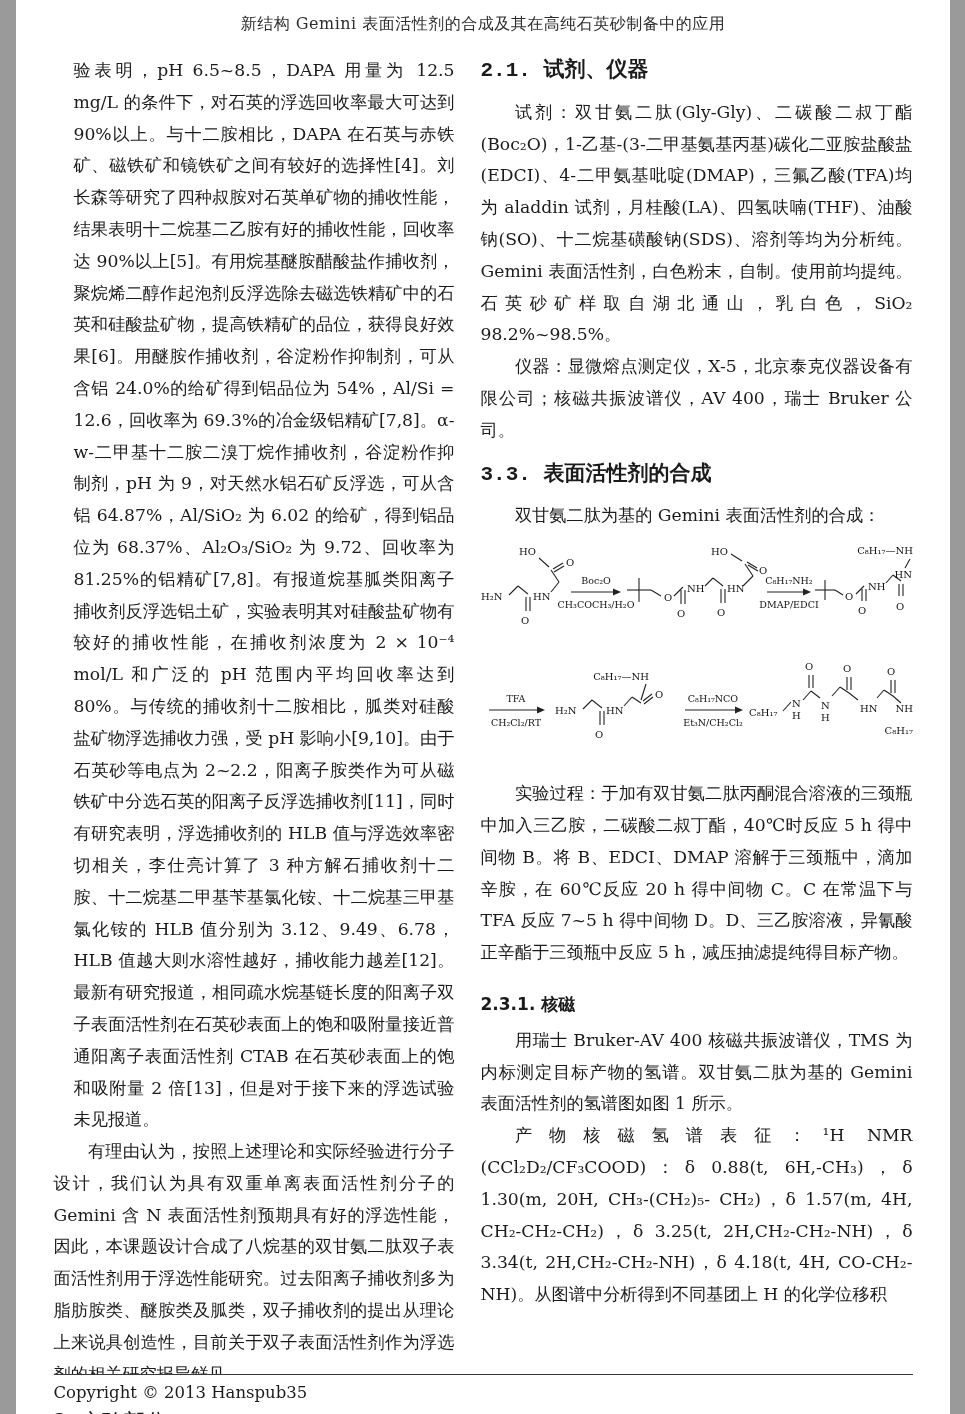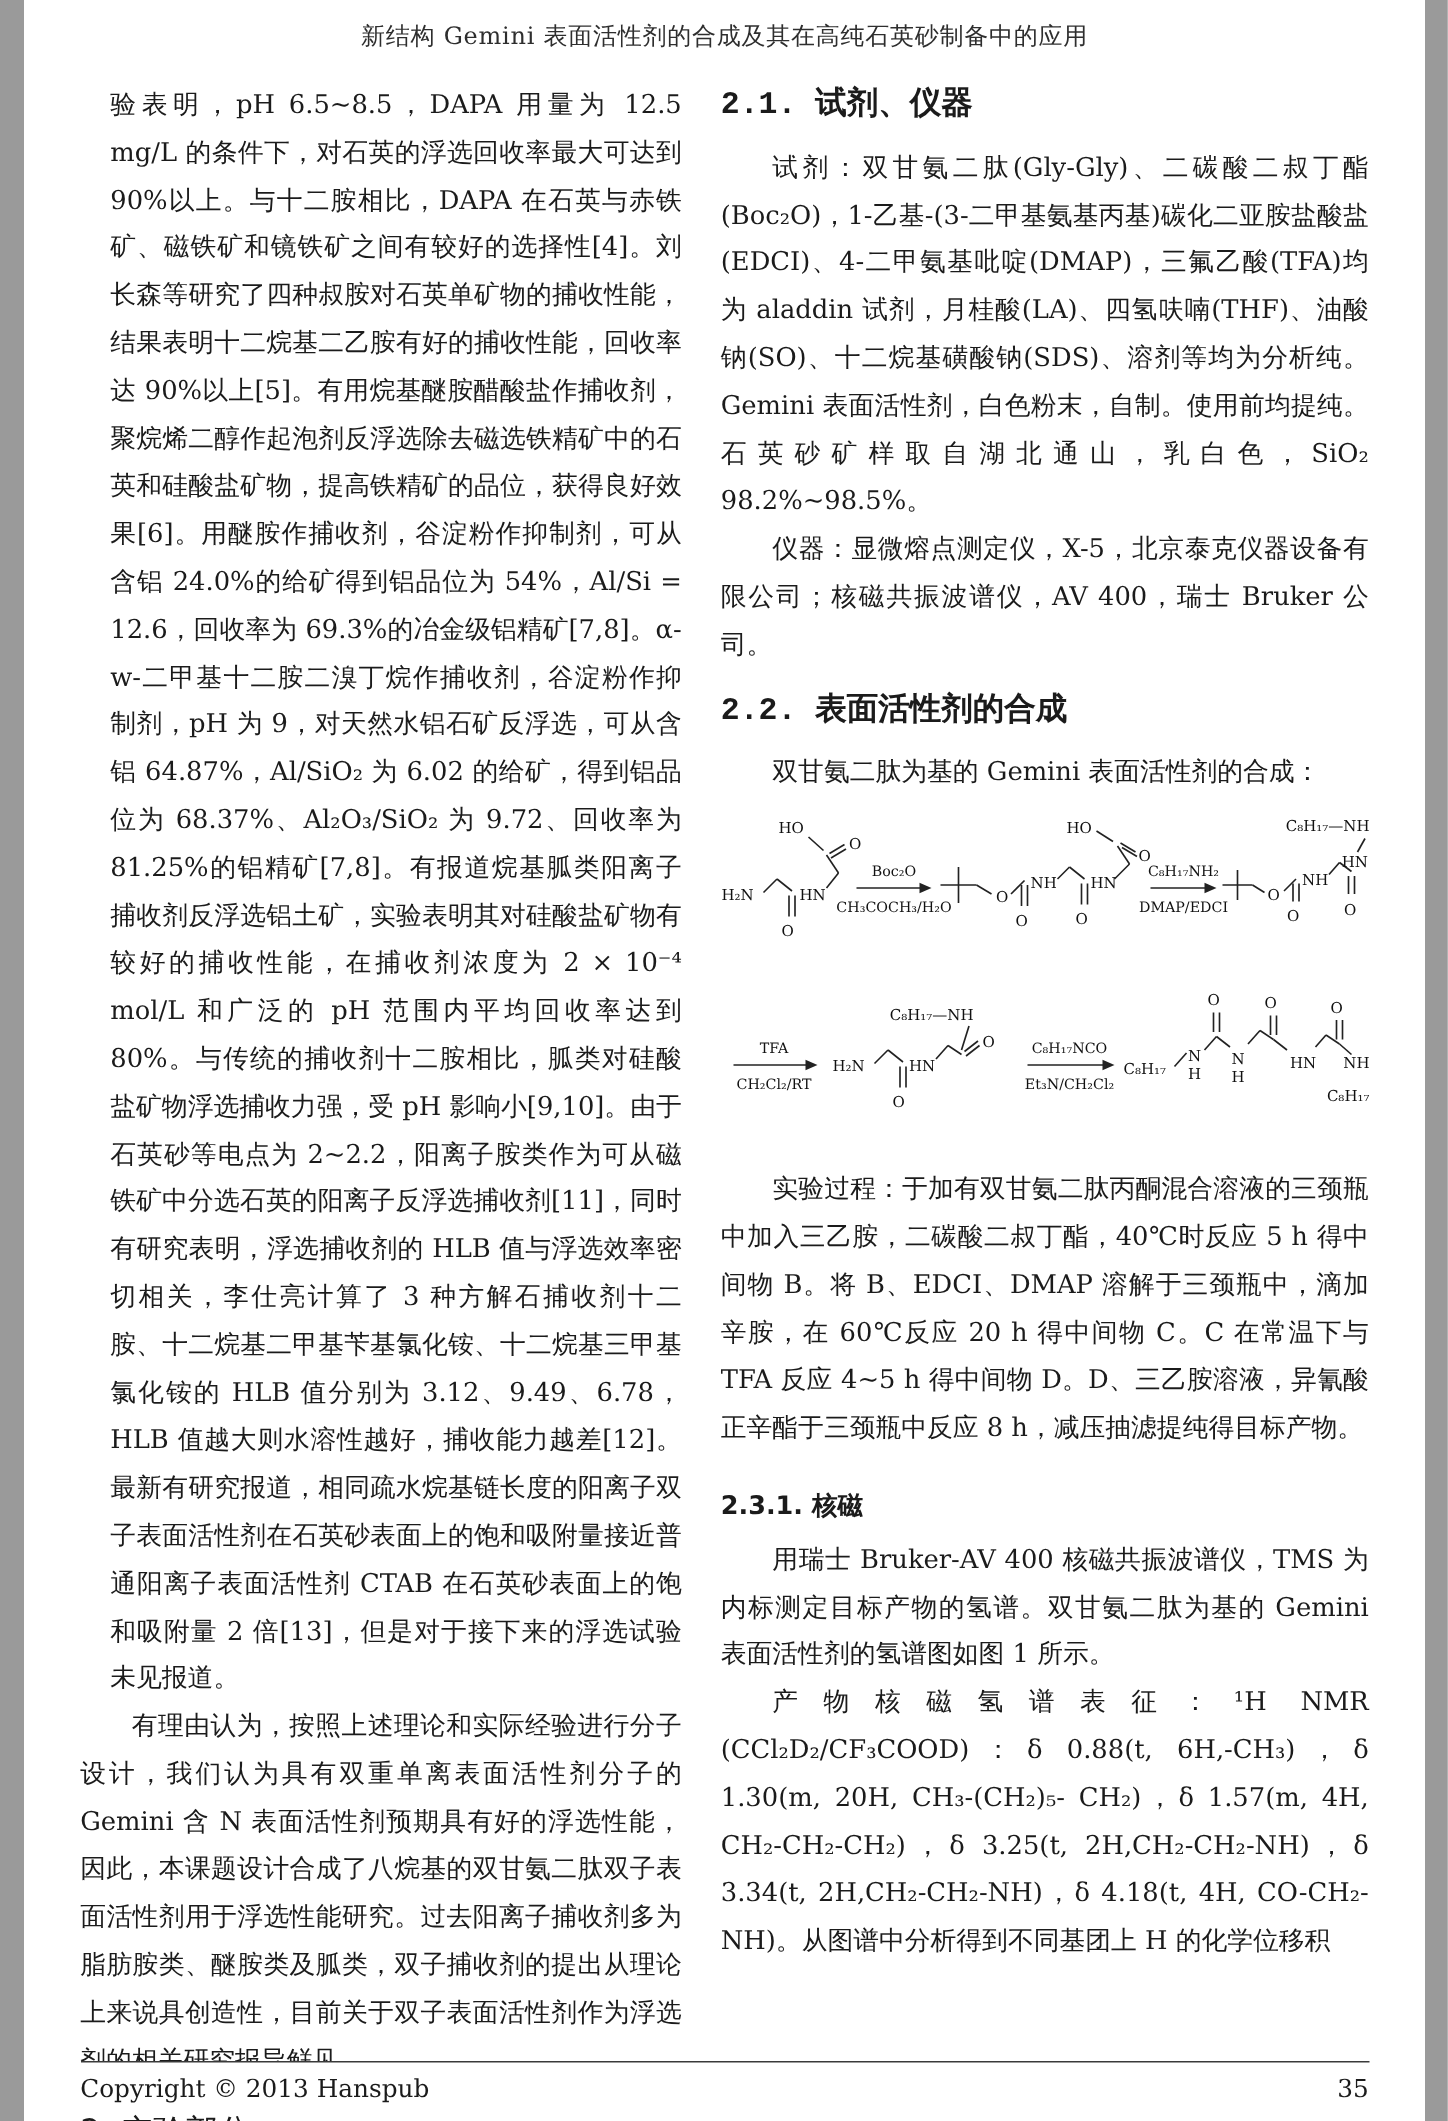--- a/index.html
+++ b/index.html
@@ -35,21 +35,21 @@
   .scheme { margin: 8px 0 6px 0; }
   .scheme svg { display: block; }
   .scheme text {
     font-family: "DejaVu Serif", "Liberation Serif", serif;
     font-size: 10px; fill: #111; stroke: none;
   }
   .scheme text.rg { font-size: 9.5px; }
   .footer {
     position: absolute; left: 38px; right: 37px; bottom: 6px;
     background: #fff; border-top: 1.2px solid #3a3a3a;
-    display: flex; justify-content: space-between; align-items: baseline;
+    display: flex; align-items: baseline;
     font-size: 16.5px; padding: 8px 0 6px 0;
   }
 </style>
 </head>
 <body>
 
 <div class="page">
 
   <div class="header-title">新结构 Gemini 表面活性剂的合成及其在高纯石英砂制备中的应用</div>
 
@@ -59,21 +59,21 @@
       <p class="no-indent">验表明，pH 6.5~8.5，DAPA 用量为 12.5 mg/L 的条件下，对石英的浮选回收率最大可达到 90%以上。与十二胺相比，DAPA 在石英与赤铁矿、磁铁矿和镜铁矿之间有较好的选择性[4]。刘长森等研究了四种叔胺对石英单矿物的捕收性能，结果表明十二烷基二乙胺有好的捕收性能，回收率达 90%以上[5]。有用烷基醚胺醋酸盐作捕收剂，聚烷烯二醇作起泡剂反浮选除去磁选铁精矿中的石英和硅酸盐矿物，提高铁精矿的品位，获得良好效果[6]。用醚胺作捕收剂，谷淀粉作抑制剂，可从含铝 24.0%的给矿得到铝品位为 54%，Al/Si = 12.6，回收率为 69.3%的冶金级铝精矿[7,8]。α-w-二甲基十二胺二溴丁烷作捕收剂，谷淀粉作抑制剂，pH 为 9，对天然水铝石矿反浮选，可从含铝 64.87%，Al/SiO₂ 为 6.02 的给矿，得到铝品位为 68.37%、Al₂O₃/SiO₂ 为 9.72、回收率为 81.25%的铝精矿[7,8]。有报道烷基胍类阳离子捕收剂反浮选铝土矿，实验表明其对硅酸盐矿物有较好的捕收性能，在捕收剂浓度为 2 × 10⁻⁴ mol/L 和广泛的 pH 范围内平均回收率达到 80%。与传统的捕收剂十二胺相比，胍类对硅酸盐矿物浮选捕收力强，受 pH 影响小[9,10]。由于石英砂等电点为 2~2.2，阳离子胺类作为可从磁铁矿中分选石英的阳离子反浮选捕收剂[11]，同时有研究表明，浮选捕收剂的 HLB 值与浮选效率密切相关，李仕亮计算了 3 种方解石捕收剂十二胺、十二烷基二甲基苄基氯化铵、十二烷基三甲基氯化铵的 HLB 值分别为 3.12、9.49、6.78，HLB 值越大则水溶性越好，捕收能力越差[12]。最新有研究报道，相同疏水烷基链长度的阳离子双子表面活性剂在石英砂表面上的饱和吸附量接近普通阳离子表面活性剂 CTAB 在石英砂表面上的饱和吸附量 2 倍[13]，但是对于接下来的浮选试验未见报道。</p>
       <p>有理由认为，按照上述理论和实际经验进行分子设计，我们认为具有双重单离表面活性剂分子的 Gemini 含 N 表面活性剂预期具有好的浮选性能，因此，本课题设计合成了八烷基的双甘氨二肽双子表面活性剂用于浮选性能研究。过去阳离子捕收剂多为脂肪胺类、醚胺类及胍类，双子捕收剂的提出从理论上来说具创造性，目前关于双子表面活性剂作为浮选剂的相关研究报导鲜见。</p>
       <h2 class="big">2. 实验部分</h2>
     </div>
 
     <div class="col">
       <h3 class="sec">2.1. 试剂、仪器</h3>
       <p>试剂：双甘氨二肽(Gly-Gly)、二碳酸二叔丁酯(Boc₂O)，1-乙基-(3-二甲基氨基丙基)碳化二亚胺盐酸盐(EDCI)、4-二甲氨基吡啶(DMAP)，三氟乙酸(TFA)均为 aladdin 试剂，月桂酸(LA)、四氢呋喃(THF)、油酸钠(SO)、十二烷基磺酸钠(SDS)、溶剂等均为分析纯。Gemini 表面活性剂，白色粉末，自制。使用前均提纯。石英砂矿样取自湖北通山，乳白色，SiO₂ 98.2%~98.5%。</p>
       <p>仪器：显微熔点测定仪，X-5，北京泰克仪器设备有限公司；核磁共振波谱仪，AV 400，瑞士 Bruker 公司。</p>
 
-      <h3 class="sec mt">2.2. 表面活性剂的合成</h3>
+      <h3 class="sec mt">3.3. 表面活性剂的合成</h3>
       <p>双甘氨二肽为基的 Gemini 表面活性剂的合成：</p>
 
       <div class="scheme">
         <svg width="432" height="232" viewBox="0 0 432 232">
 
           <g stroke="#222" stroke-width="1.1" fill="none">
 
             <path d="M28,55 L37,46"></path>
               <path d="M37,46 L47,54"></path>
             <path d="M45,57 V71"></path>
@@ -199,21 +199,21 @@
           <text x="340" y="169">N</text>
           <text x="340" y="181">H</text>
           <text x="362" y="132">O</text>
           <text x="379" y="172">HN</text>
           <text x="406" y="135">O</text>
           <text x="432" y="172" text-anchor="end">NH</text>
           <text x="432" y="194" text-anchor="end">C₈H₁₇</text>
         </svg>
       </div>
 
-      <p>实验过程：于加有双甘氨二肽丙酮混合溶液的三颈瓶中加入三乙胺，二碳酸二叔丁酯，40℃时反应 5 h 得中间物 B。将 B、EDCI、DMAP 溶解于三颈瓶中，滴加辛胺，在 60℃反应 20 h 得中间物 C。C 在常温下与 TFA 反应 4~5 h 得中间物 D。D、三乙胺溶液，异氰酸正辛酯于三颈瓶中反应 8 h，减压抽滤提纯得目标产物。</p>
+      <p>实验过程：于加有双甘氨二肽丙酮混合溶液的三颈瓶中加入三乙胺，二碳酸二叔丁酯，40℃时反应 5 h 得中间物 B。将 B、EDCI、DMAP 溶解于三颈瓶中，滴加辛胺，在 60℃反应 20 h 得中间物 C。C 在常温下与 TFA 反应 7~5 h 得中间物 D。D、三乙胺溶液，异氰酸正辛酯于三颈瓶中反应 5 h，减压抽滤提纯得目标产物。</p>
 
       <h4 class="sub">2.3.1. 核磁</h4>
       <p>用瑞士 Bruker-AV 400 核磁共振波谱仪，TMS 为内标测定目标产物的氢谱。双甘氨二肽为基的 Gemini 表面活性剂的氢谱图如图 1 所示。</p>
       <p>产物核磁氢谱表征：¹H NMR (CCl₂D₂/CF₃COOD)：δ 0.88(t, 6H,-CH₃)，δ 1.30(m, 20H, CH₃-(CH₂)₅- CH₂)，δ 1.57(m, 4H, CH₂-CH₂-CH₂)，δ 3.25(t, 2H,CH₂-CH₂-NH)，δ 3.34(t, 2H,CH₂-CH₂-NH)，δ 4.18(t, 4H, CO-CH₂-NH)。从图谱中分析得到不同基团上 H 的化学位移积</p>
     </div>
 
   </div>
 
   <div class="footer">
     <span>Copyright © 2013 Hanspub</span>

